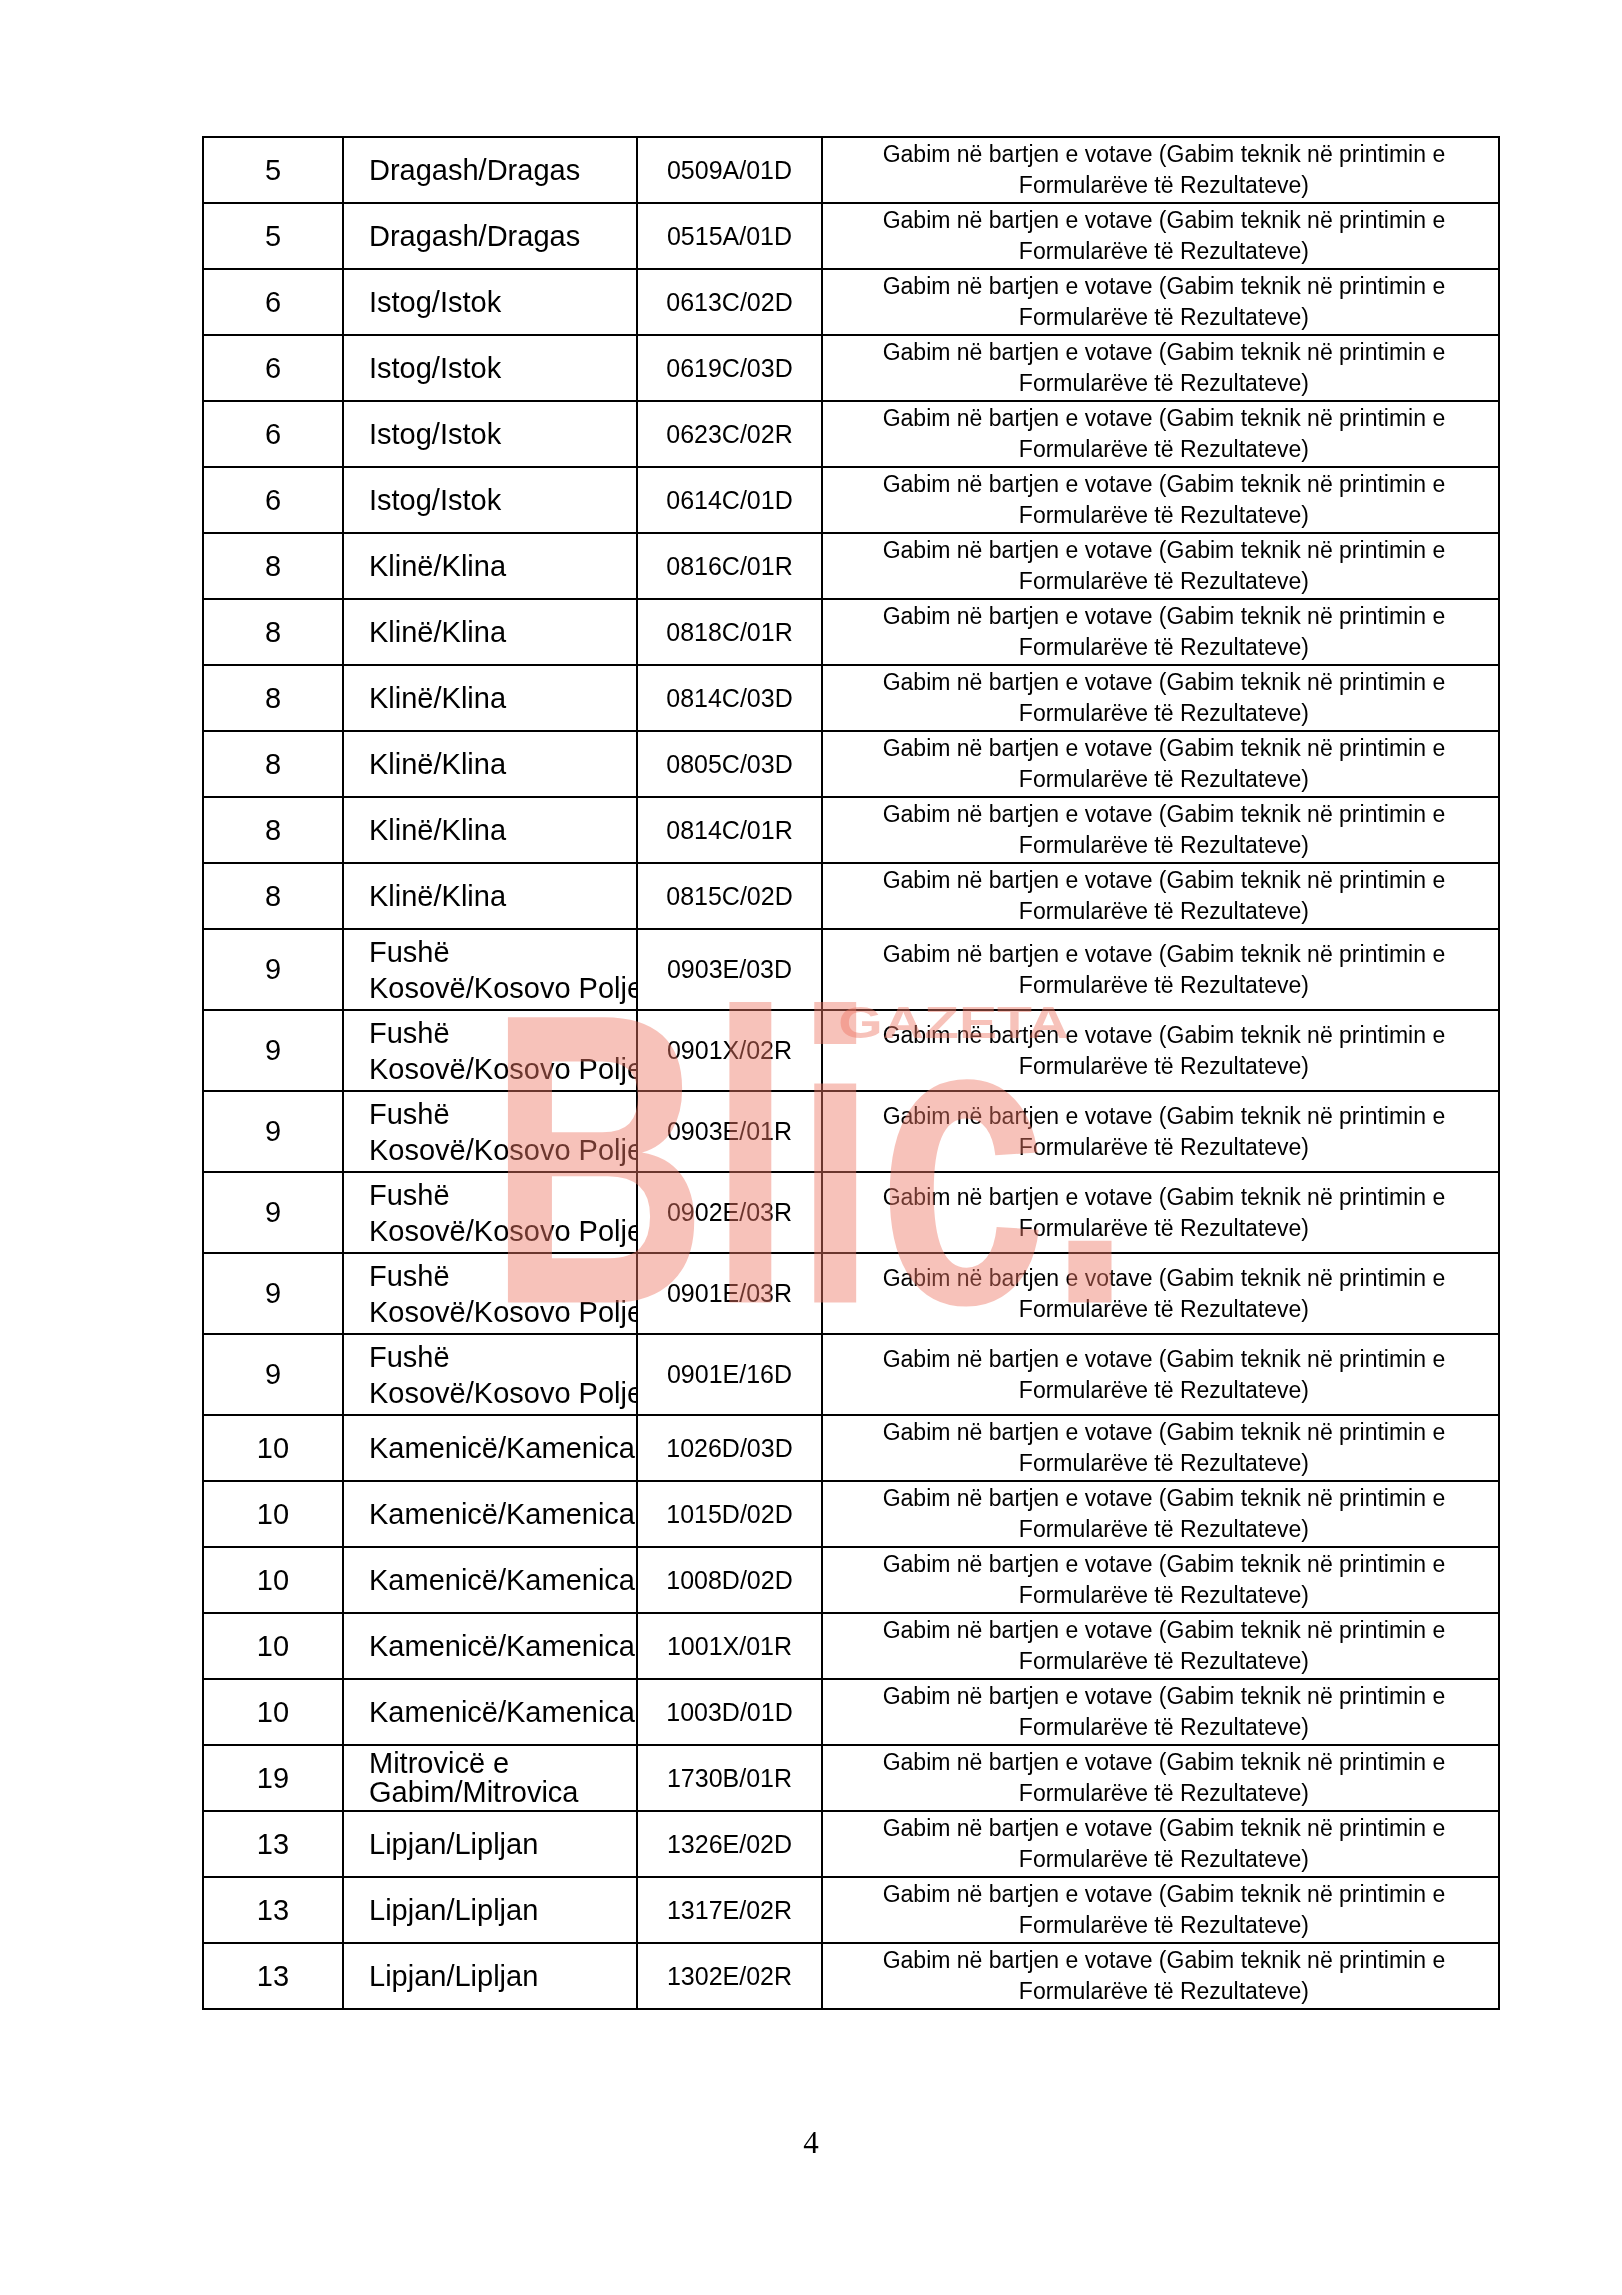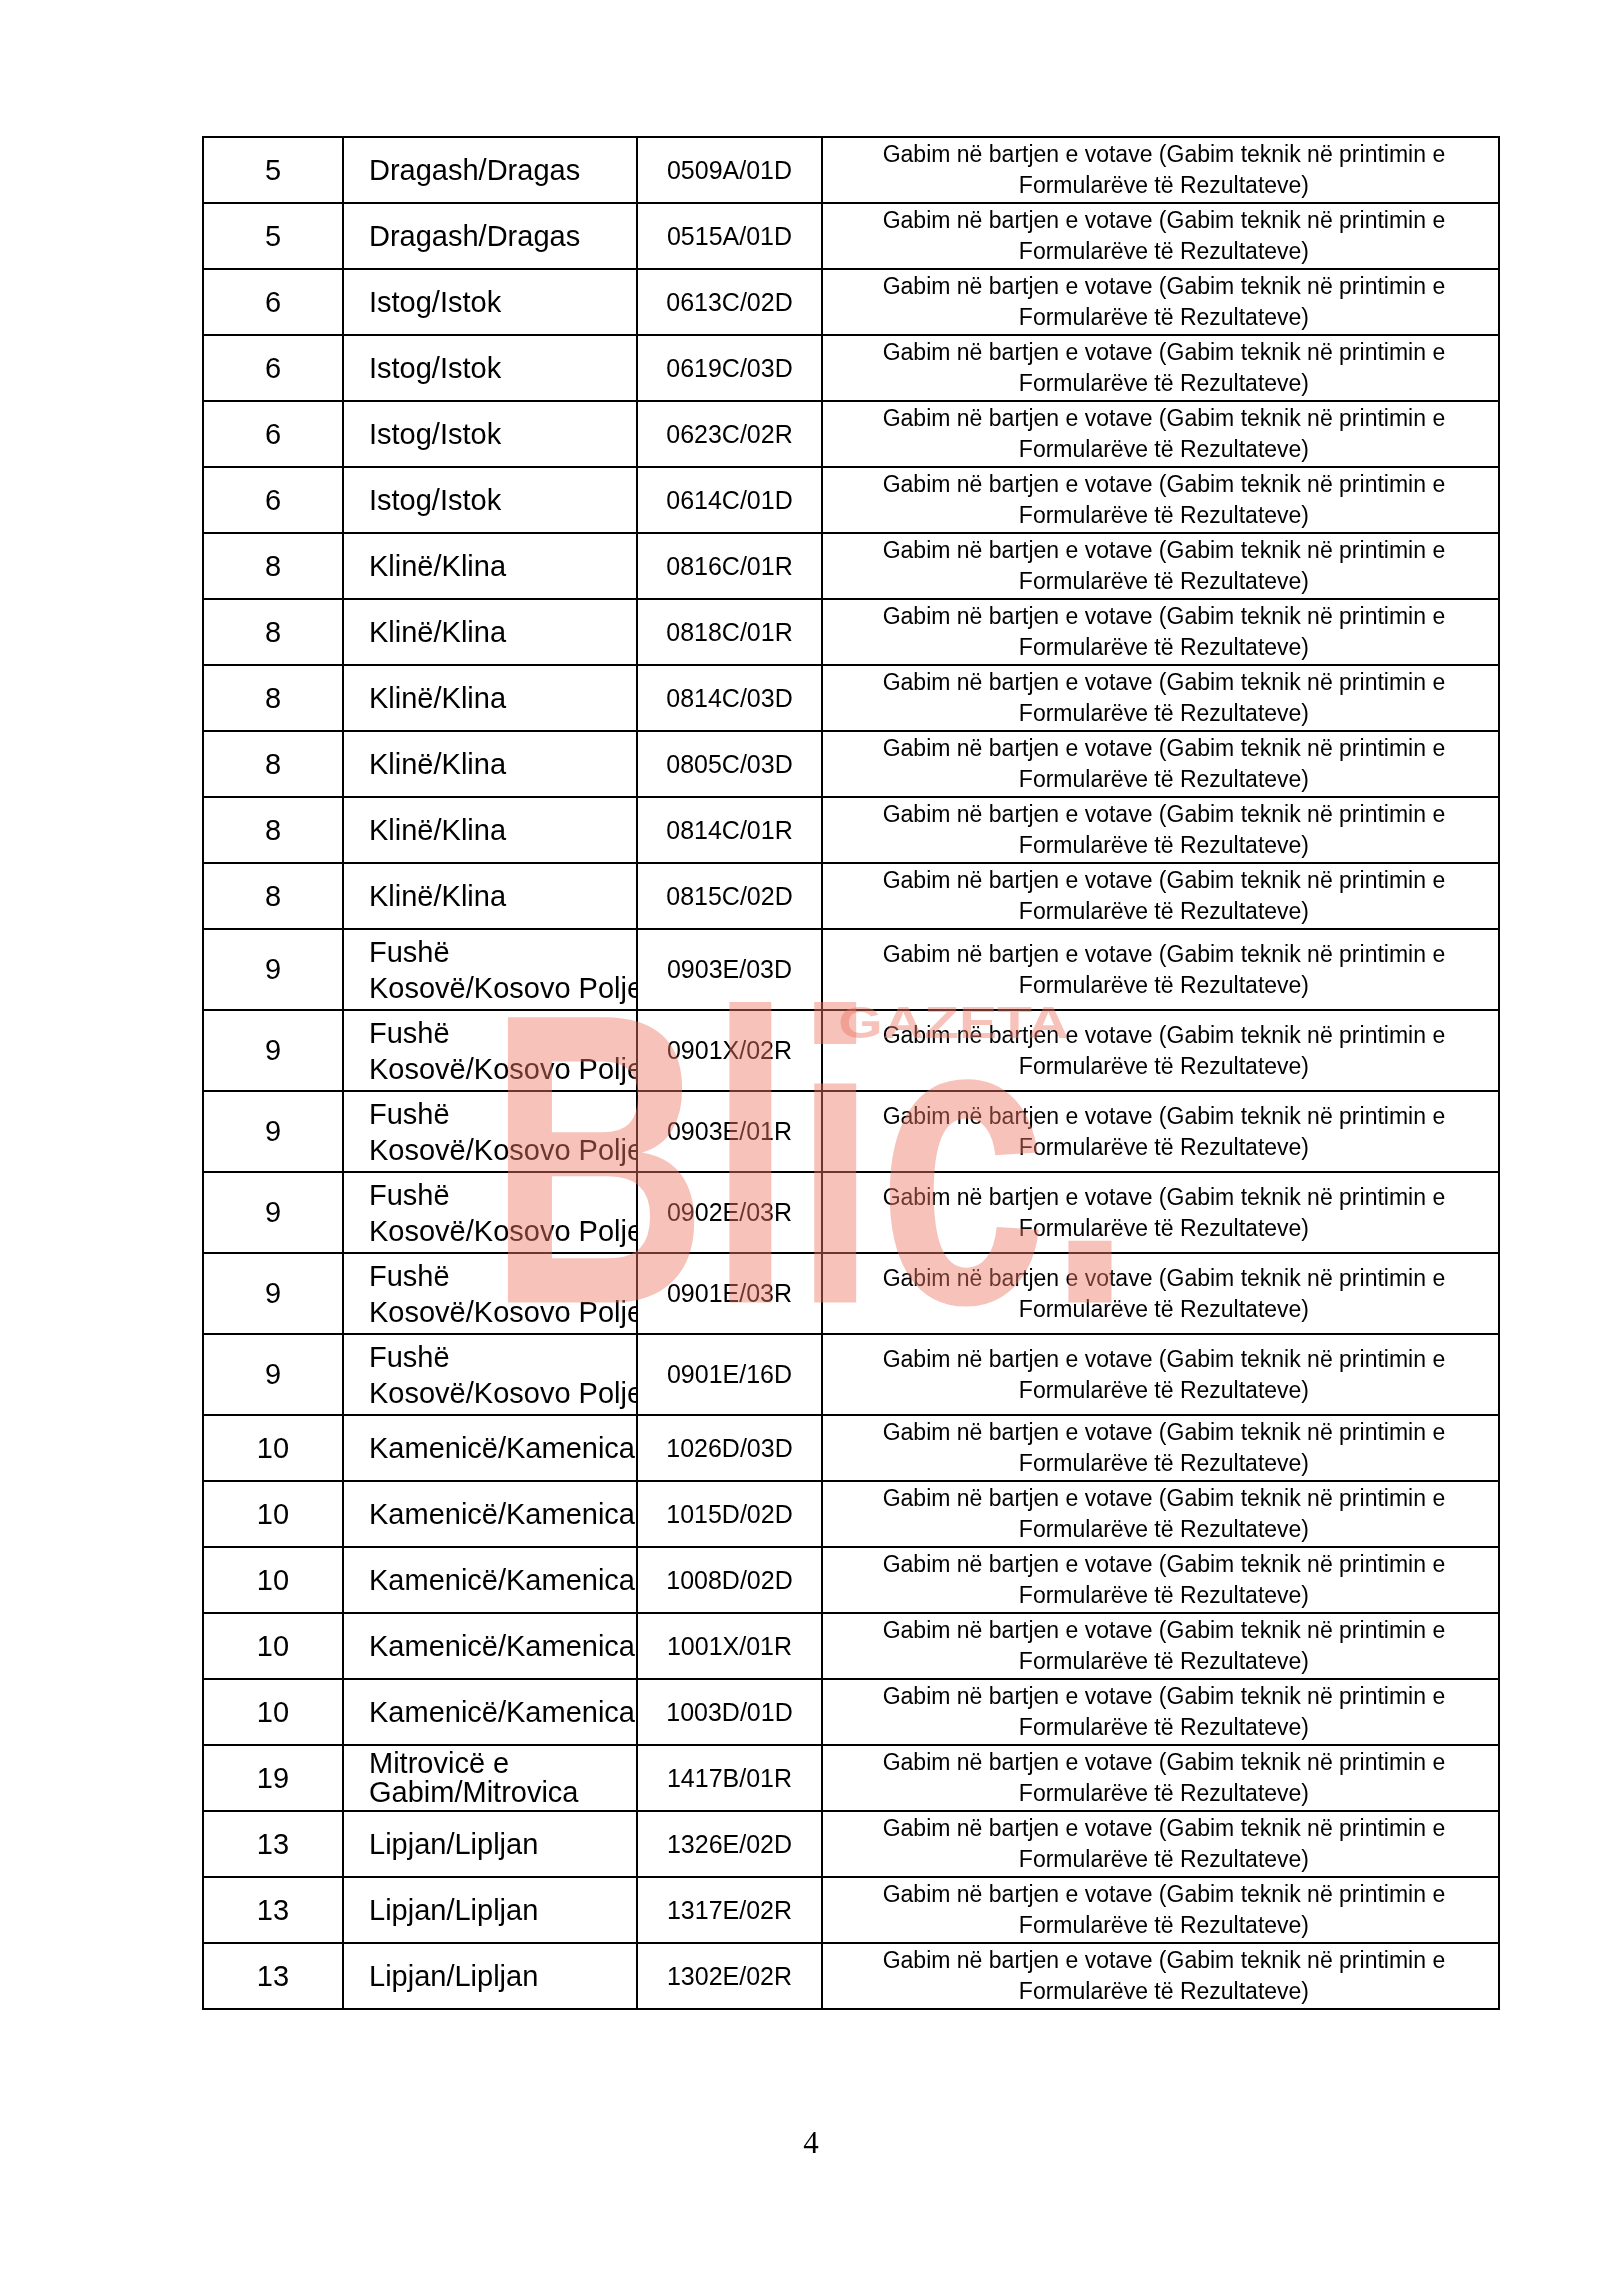--- a/index.html
+++ b/index.html
@@ -364,21 +364,21 @@
             <div>Formularëve të Rezultateve)</div>
           </td>
     </tr>
 
     <tr class="small-muni">
       <td class="num">19</td>
       <td class="muni">
             <div>Mitrovicë e</div>
             <div>Gabim/Mitrovica</div>
           </td>
-      <td class="code">1417B/01R</td>
+      <td class="code">1730B/01R</td>
       <td class="desc">
             <div>Gabim në bartjen e votave (Gabim teknik në printimin e</div>
             <div>Formularëve të Rezultateve)</div>
           </td>
     </tr>
 
 
     <tr>
       <td class="num">13</td>
       <td class="muni">

